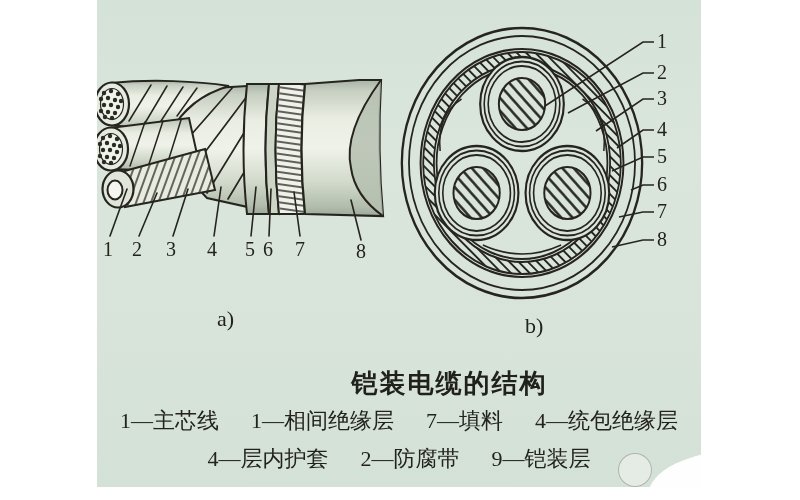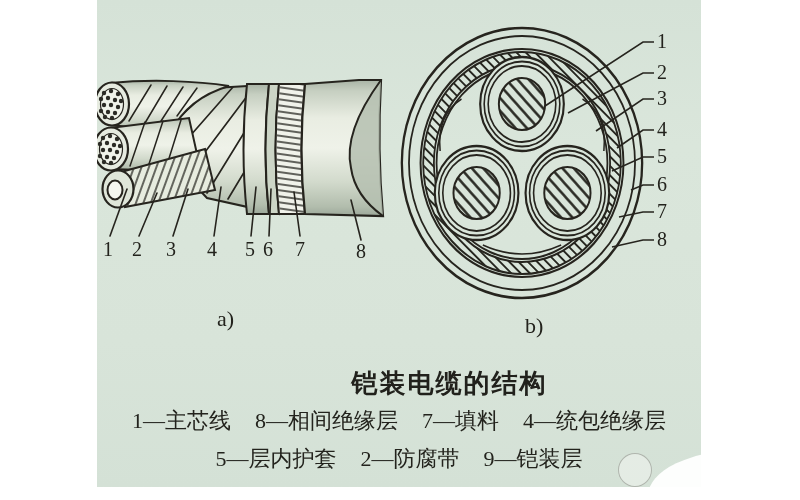--- a/index.html
+++ b/index.html
@@ -25,21 +25,21 @@
   .b5{left:556px;top:145px}.b6{left:556px;top:173px}.b7{left:556px;top:200px}.b8{left:556px;top:228px}
   .cap{position:absolute;font-size:22px;color:#23231d;}
   .capA{left:120px;top:306px}
   .capB{left:428px;top:313px}
   .fig-title{
     position:absolute;left:0;top:366px;width:705px;text-align:center;
     font-size:26px;font-weight:700;letter-spacing:2px;color:#21211c;
   }
   .legend-row{
     position:absolute;left:0;width:604px;display:flex;justify-content:center;
-    gap:24px;font-size:22px;color:#23231d;white-space:nowrap;
+    gap:32px;font-size:22px;color:#23231d;white-space:nowrap;
   }
   .row1{top:406px}
   .row2{top:444px}
   .stamp{
     position:absolute;left:521px;top:453px;width:32px;height:32px;border-radius:50%;
     border:1.5px solid rgba(110,112,104,0.45);background:rgba(252,252,250,0.40);
   }
   .cloud{
     position:absolute;left:551px;top:450px;width:175px;height:48px;background:#fdfefd;
     border-radius:55% 45% 0 0 / 95% 85% 0 0;
@@ -233,26 +233,26 @@
   <span class="num b7">7</span>
   <span class="num b8">8</span>
 
   <span class="cap capA">a)</span>
   <span class="cap capB">b)</span>
 
   <div class="fig-title">铠装电缆的结构</div>
 
   <div class="legend-row row1">
     <span>1—主芯线</span>
-    <span>8—相间绝缘层</span>
+    <span>1—相间绝缘层</span>
     <span>7—填料</span>
     <span>4—统包绝缘层</span>
   </div>
   <div class="legend-row row2">
-    <span>5—层内护套</span>
+    <span>4—层内护套</span>
     <span>2—防腐带</span>
     <span>9—铠装层</span>
   </div>
 
   <div class="stamp"></div>
   <div class="cloud"></div>
 
 </div>
 
 </body></html>

